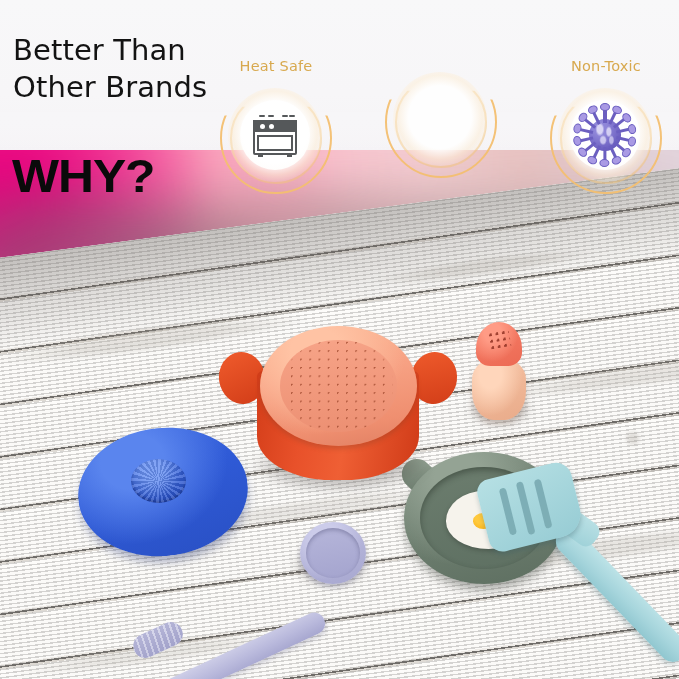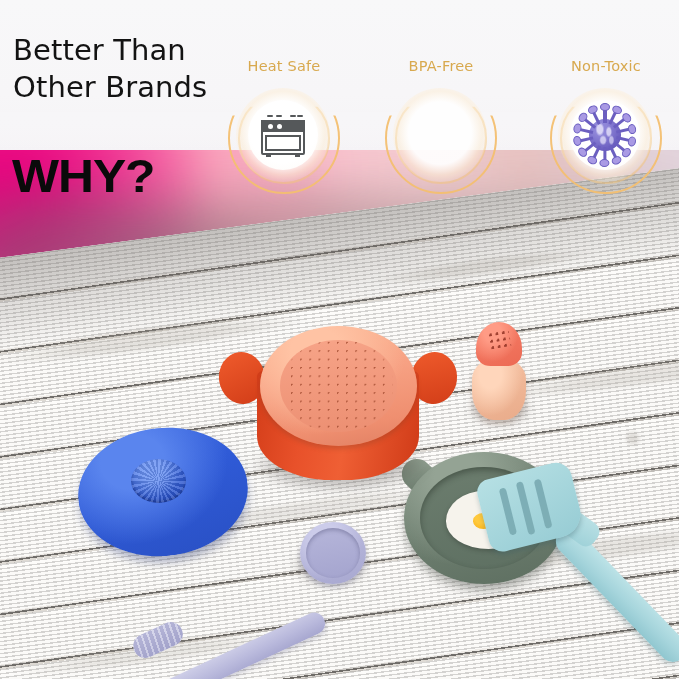--- a/index.html
+++ b/index.html
@@ -292,21 +292,21 @@
   .why{
     position:absolute;left:12px;top:152px;
     font-size:47px;line-height:47px;letter-spacing:-1px;
     font-weight:700;color:#0a0a0a;
     font-family:"Liberation Sans",sans-serif;
     transform:scaleX(1.06);transform-origin:0 0;
   }
 
   
   .badge{position:absolute;width:152px;text-align:center;}
-  #badge-0{left:208px;top:58px;}
+  #badge-0{left:200px;top:58px;}
   #badge-1{left:365px;top:58px;}
   #badge-2{left:530px;top:58px;}
 
   .badge-label{
     font-size:14.5px;color:#d8a94f;letter-spacing:.2px;
     font-family:"DejaVu Sans","Liberation Sans",sans-serif;
   }
   .badge-rings{
     position:relative;width:112px;height:112px;margin:8px auto 0;
   }
@@ -477,21 +477,20 @@
             <div class="ov-knob k2"></div>
           <div class="ov-door"></div>
           <div class="ov-foot f1"></div>
             <div class="ov-foot f2"></div>
         </div>
       </div>
     </div>
   </div>
 
   <div class="badge" id="badge-1">
-    <div class="badge-label">BPA-Free</div>
     <div class="badge-rings">
       <div class="ring r-out"></div>
       <div class="ring r-mid"></div>
       <div class="badge-halo"></div>
     </div>
   </div>
 
   <div class="badge" id="badge-2">
     <div class="badge-label">Non-Toxic</div>
     <div class="badge-rings">

